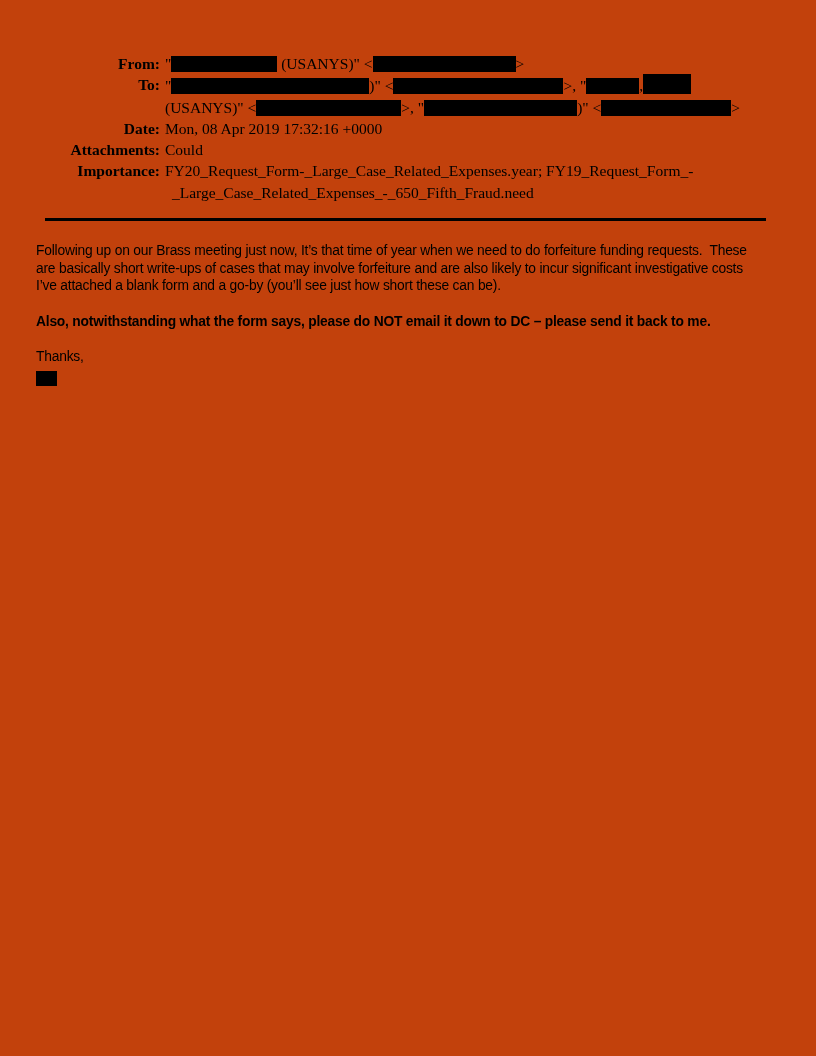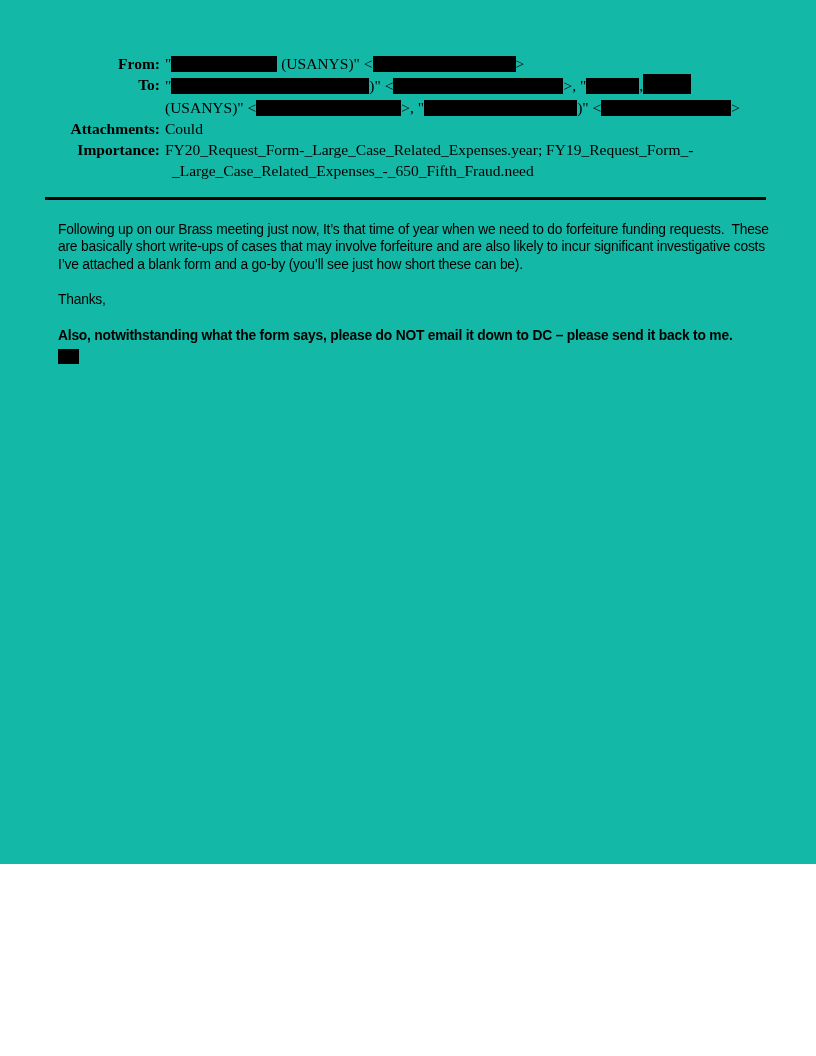--- a/index.html
+++ b/index.html
@@ -1,21 +1,21 @@
 <!DOCTYPE html>
 <html><head>
 <meta charset="utf-8">
 <style>
   html, body { margin: 0; padding: 0; }
   body { background: #ffffff; }
   .page {
     position: relative;
     width: 816px;
-    height: 864px;
-    background: #14b8a6;
+    height: 1056px;
+    background: #c2410c;
     overflow: hidden;
     color: #000000;
   }
   
   .email-header {
     padding-top: 53px;
     margin-left: 42px;
     font-family: "Liberation Serif", serif;
     font-size: 15.5px;
     line-height: 21.3px;
@@ -39,21 +39,21 @@
   .redact.tall { height: 20px; vertical-align: -3px; }
   
   .rule {
     border: none;
     border-top: 3px solid #000000;
     width: 721px;
     margin: 15px 0 0 45px;
   }
   
   .email-body {
-    margin-left: 58px;
+    margin-left: 36px;
     margin-top: 21px;
     font-family: "Liberation Sans", sans-serif;
     font-size: 13.8px;
     line-height: 17.5px;
     letter-spacing: -0.2px;
   }
   .para { margin: 0; }
   .para + .para { margin-top: 18px; }
   .para.bold .tline { font-weight: bold; }
   .sig-redact {
@@ -76,20 +76,26 @@
         </div>
     </div>
     <div class="hrow">
       <div class="hlabel">To:</div>
       <div class="hvalue">
           <div class="tline"><span>"</span><span class="redact" style="width: 198px;"></span><span>)" &lt;</span><span class="redact" style="width: 170px;"></span><span>&gt;, "</span><span class="redact" style="width: 53px;"></span><span>,</span><span class="redact tall" style="width: 48px;"></span></div>
           <div class="tline"><span>(USANYS)" &lt;</span><span class="redact" style="width: 145px;"></span><span>&gt;, "</span><span class="redact" style="width: 153px;"></span><span>)" &lt;</span><span class="redact" style="width: 130px;"></span><span>&gt;</span></div>
         </div>
     </div>
     <div class="hrow">
+      <div class="hlabel">Date:</div>
+      <div class="hvalue">
+          <div class="tline"><span>Mon, 08 Apr 2019 17:32:16 +0000</span></div>
+        </div>
+    </div>
+    <div class="hrow">
       <div class="hlabel">Attachments:</div>
       <div class="hvalue">
           <div class="tline"><span>Could</span></div>
         </div>
     </div>
     <div class="hrow">
       <div class="hlabel">Importance:</div>
       <div class="hvalue">
           <div class="tline"><span>FY20_Request_Form-_Large_Case_Related_Expenses.year; FY19_Request_Form_-</span></div>
           <div class="tline" style="padding-left: 7px;"><span>_Large_Case_Related_Expenses_-_650_Fifth_Fraud.need</span></div>
@@ -98,22 +104,22 @@
   </div>
 
   <hr class="rule">
 
   <div class="email-body">
     <div class="para">
         <div class="tline"><span>Following up on our Brass meeting just now, It’s that time of year when we need to do forfeiture funding requests.  These</span></div>
         <div class="tline"><span>are basically short write-ups of cases that may involve forfeiture and are also likely to incur significant investigative costs</span></div>
         <div class="tline"><span>I’ve attached a blank form and a go-by (you’ll see just how short these can be).</span></div>
       </div>
+    <div class="para bold">
+        <div class="tline"><span>Also, notwithstanding what the form says, please do NOT email it down to DC – please send it back to me.</span></div>
+      </div>
     <div class="para">
         <div class="tline"><span>Thanks,</span></div>
-      </div>
-    <div class="para bold">
-        <div class="tline"><span>Also, notwithstanding what the form says, please do NOT email it down to DC – please send it back to me.</span></div>
       </div>
     <div class="sig-redact"></div>
   </div>
 
 </div>
 
 </body></html>

